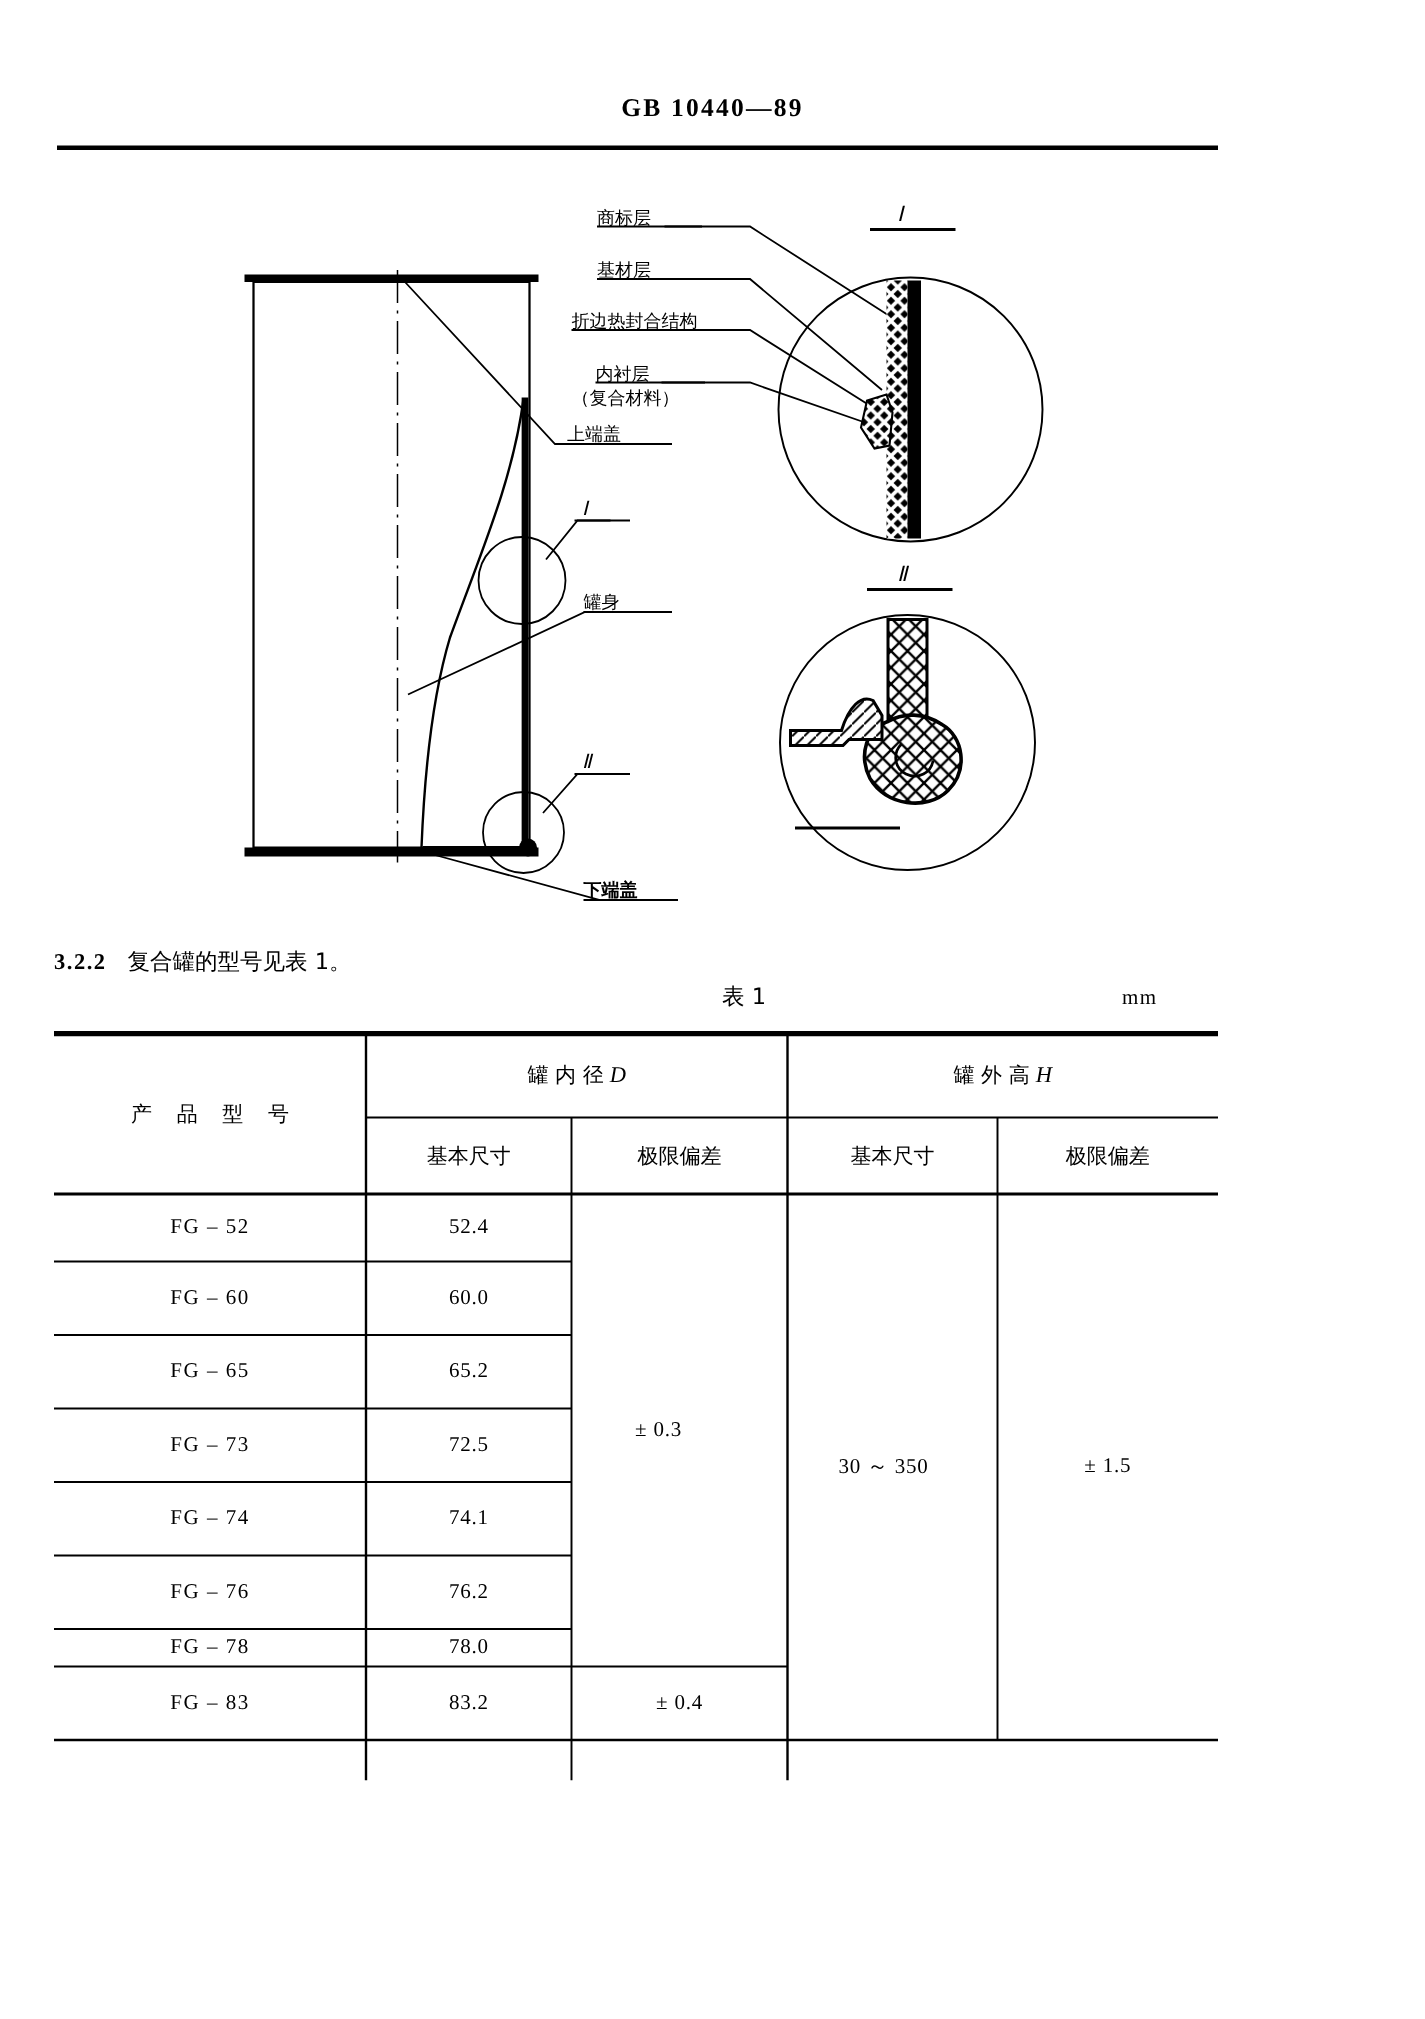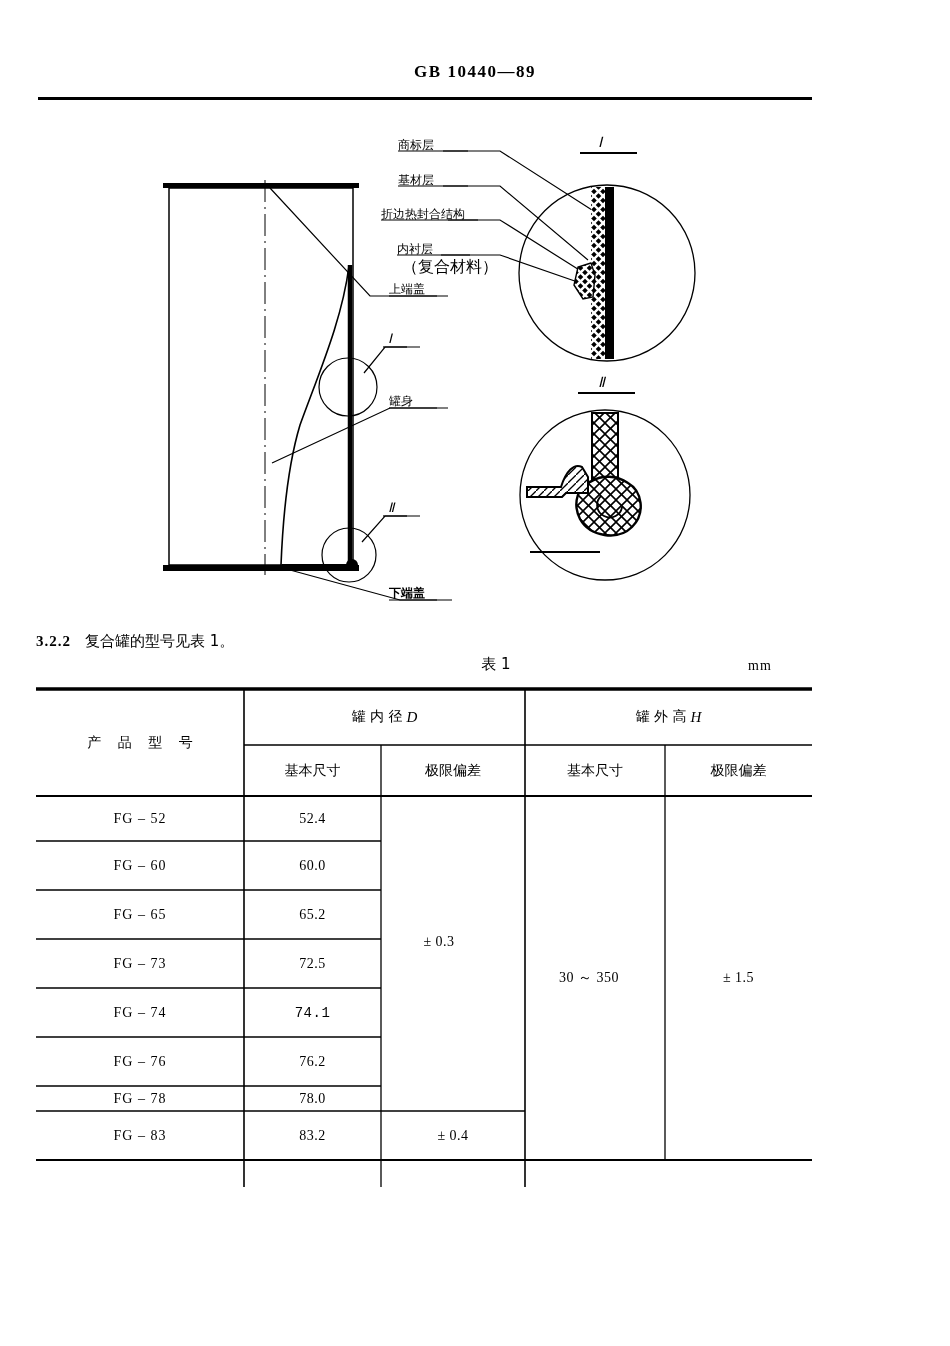--- a/index.html
+++ b/index.html
@@ -243,23 +243,23 @@
       <line x1="530" y1="437" x2="600" y2="437" stroke="#000" stroke-width="2"></line>
 
       <line x1="578" y1="278" x2="635" y2="278" stroke="#000" stroke-width="2"></line>
     </g>
   </svg>
 
   <div style="position:absolute;left:398px;top:22px;font-size:12px;" class="cjk">商标层</div>
   <div style="position:absolute;left:398px;top:57px;font-size:12px;" class="cjk">基材层</div>
   <div style="position:absolute;left:381px;top:91px;font-size:12px;" class="cjk">折边热封合结构</div>
   <div style="position:absolute;left:397px;top:126px;font-size:12px;" class="cjk">内衬层</div>
-  <div style="position:absolute;left:402px;top:142px;font-size:16px;" class="cjk">（复合材料）</div>
-
-  <div style="position:absolute;left:389px;top:166px;font-size:12px;font-family:Liberation Mono, monospace;" class="cjk">上端盖</div>
+  <div style="position:absolute;left:381px;top:142px;font-size:12px;" class="cjk">（复合材料）</div>
+
+  <div style="position:absolute;left:378px;top:166px;font-size:12px;font-family:Liberation Mono, monospace;" class="cjk">上端盖</div>
   <div style="position:absolute;left:389px;top:278px;font-size:12px;" class="cjk">罐身</div>
   <div style="position:absolute;left:389px;top:470px;font-size:12px;font-weight:bold;" class="cjk">下端盖</div>
 
   <div style="position:absolute;left:388px;top:216px;font-size:13px;" class="ital">Ⅰ</div>
   <div style="position:absolute;left:388px;top:385px;font-size:13px;" class="ital">Ⅱ</div>
 
   <div style="position:absolute;left:598px;top:19px;font-size:14px;" class="ital">Ⅰ</div>
   <div style="position:absolute;left:598px;top:259px;font-size:14px;" class="ital">Ⅱ</div>
 </div>
 
@@ -319,22 +319,22 @@
   <div class="tbl-cell model" style="left:0;top:252px;width:208px;height:49px;">FG – 73</div>
   <div class="tbl-cell model" style="left:0;top:301px;width:208px;height:49px;">FG – 74</div>
   <div class="tbl-cell model" style="left:0;top:350px;width:208px;height:49px;">FG – 76</div>
   <div class="tbl-cell model" style="left:0;top:399px;width:208px;height:25px;">FG – 78</div>
   <div class="tbl-cell model" style="left:0;top:424px;width:208px;height:49px;">FG – 83</div>
 
   <div class="tbl-cell num" style="left:208px;top:109px;width:137px;height:45px;">52.4</div>
   <div class="tbl-cell num" style="left:208px;top:154px;width:137px;height:49px;border-radius:18px;">60.0</div>
   <div class="tbl-cell num" style="left:208px;top:203px;width:137px;height:49px;">65.2</div>
   <div class="tbl-cell num" style="left:208px;top:252px;width:137px;height:49px;">72.5</div>
-  <div class="tbl-cell num" style="left:208px;top:301px;width:137px;height:49px;font-family:Liberation Mono, monospace;">74.1</div>
+  <div class="tbl-cell num" style="left:208px;top:301px;width:137px;height:49px;">74.1</div>
   <div class="tbl-cell num" style="left:208px;top:350px;width:137px;height:49px;">76.2</div>
   <div class="tbl-cell num" style="left:208px;top:399px;width:137px;height:25px;">78.0</div>
   <div class="tbl-cell num" style="left:208px;top:424px;width:137px;height:49px;">83.2</div>
 
-  <div class="tbl-cell num" style="left:345px;top:97px;width:116px;height:315px;">± 0.3</div>
+  <div class="tbl-cell num" style="left:345px;top:109px;width:116px;height:315px;">± 0.3</div>
   <div class="tbl-cell num" style="left:345px;top:424px;width:144px;height:49px;">± 0.4</div>
   <div class="tbl-cell num" style="left:489px;top:109px;width:128px;height:364px;">30 ～ 350</div>
   <div class="tbl-cell num" style="left:629px;top:109px;width:147px;height:364px;">± 1.5</div>
 </div>
 
 </body></html>

